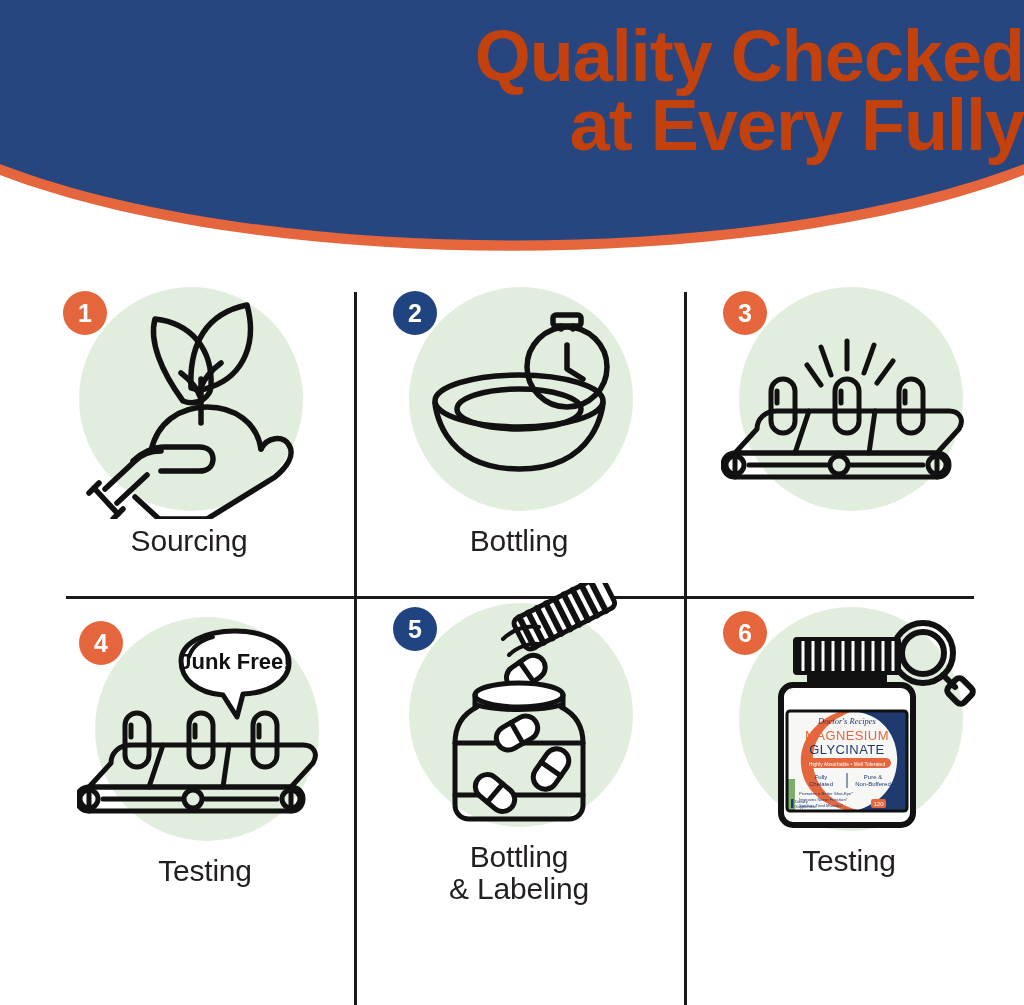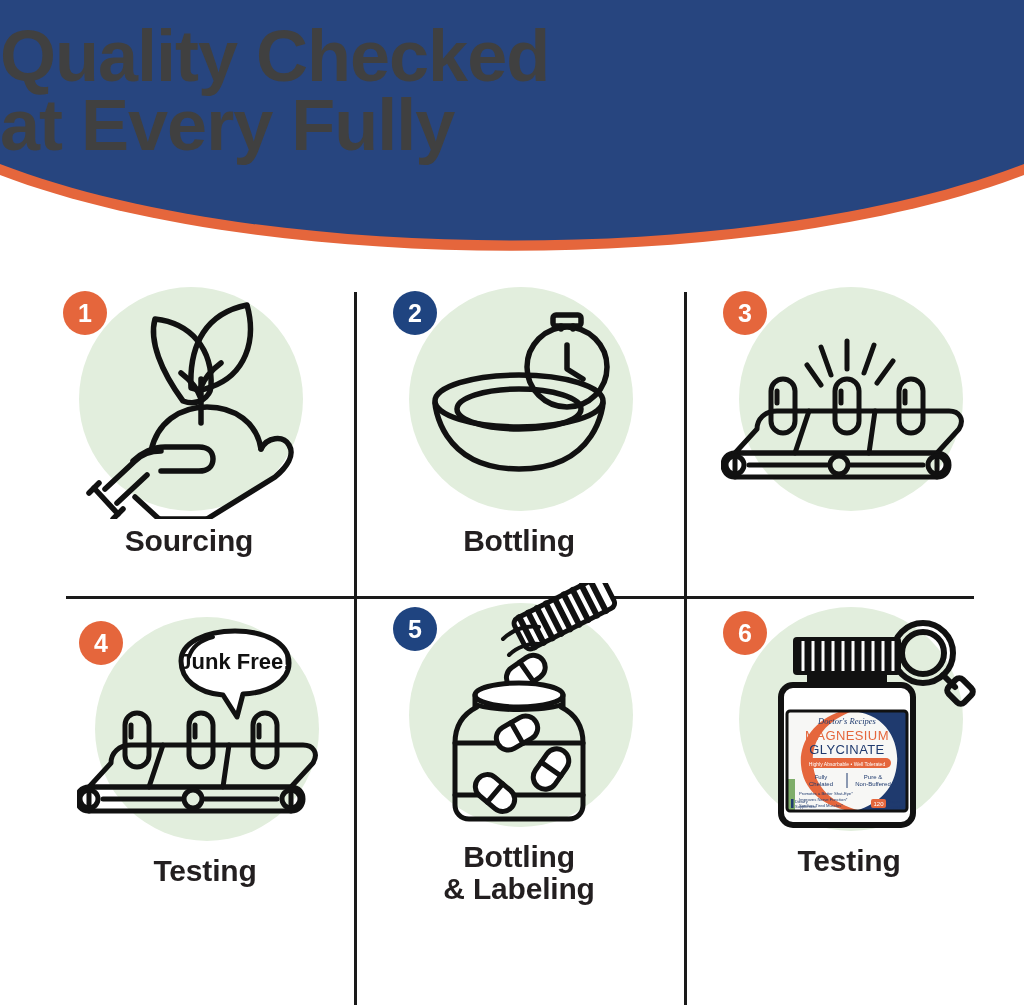--- a/index.html
+++ b/index.html
@@ -12,22 +12,22 @@
   }
 
   
   #header-banner{
     position:absolute; left:0; top:0; width:1024px; height:275px;
     overflow:hidden;
   }
   #header-banner svg{display:block;}
   #header-title{
     position:absolute; left:0; top:22px; width:1024px;
-    text-align:left;
-    color:#404040;
+    text-align:right;
+    color:#c2410c;
     font-weight:bold;
     font-size:72px;
     line-height:0.96;
     letter-spacing:-1px;
     z-index:3;
     pointer-events:none;
   }
   #header-title .ln{display:block;}
 
   
@@ -74,21 +74,21 @@
     z-index:4;
   }
   .badge.orange{background:#e5663c;}
   .badge.navy{background:#1f4480;}
 
   .step-label{
     margin-top:6px;
     text-align:center;
     color:#231f20;
     font-size:30px;
-    font-weight:bold;
+    font-weight:normal;
     line-height:1.06;
     letter-spacing:-0.2px;
   }
   .step-label .lbl-ln{display:block;}
 
   
   .cell.c3 .icon-stage{margin-top:14px;}
   .cell.c4 .icon-stage{margin-top:0px;}
   .cell.c5 .icon-stage{margin-top:4px;}
   .cell.c4 .step-label{}

